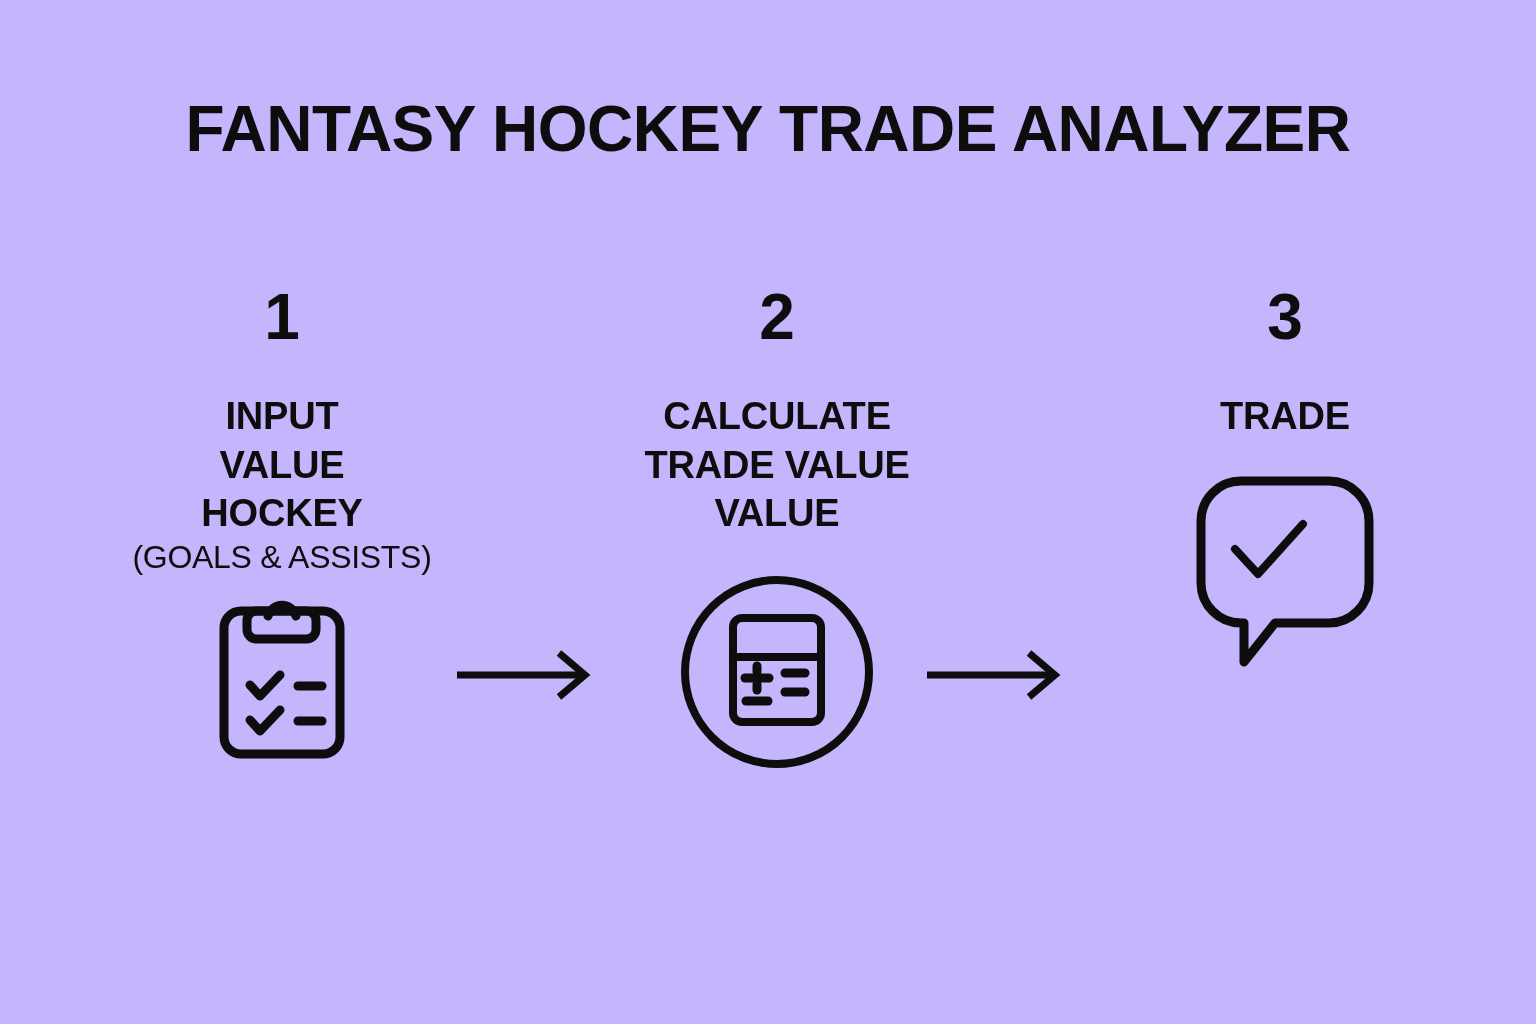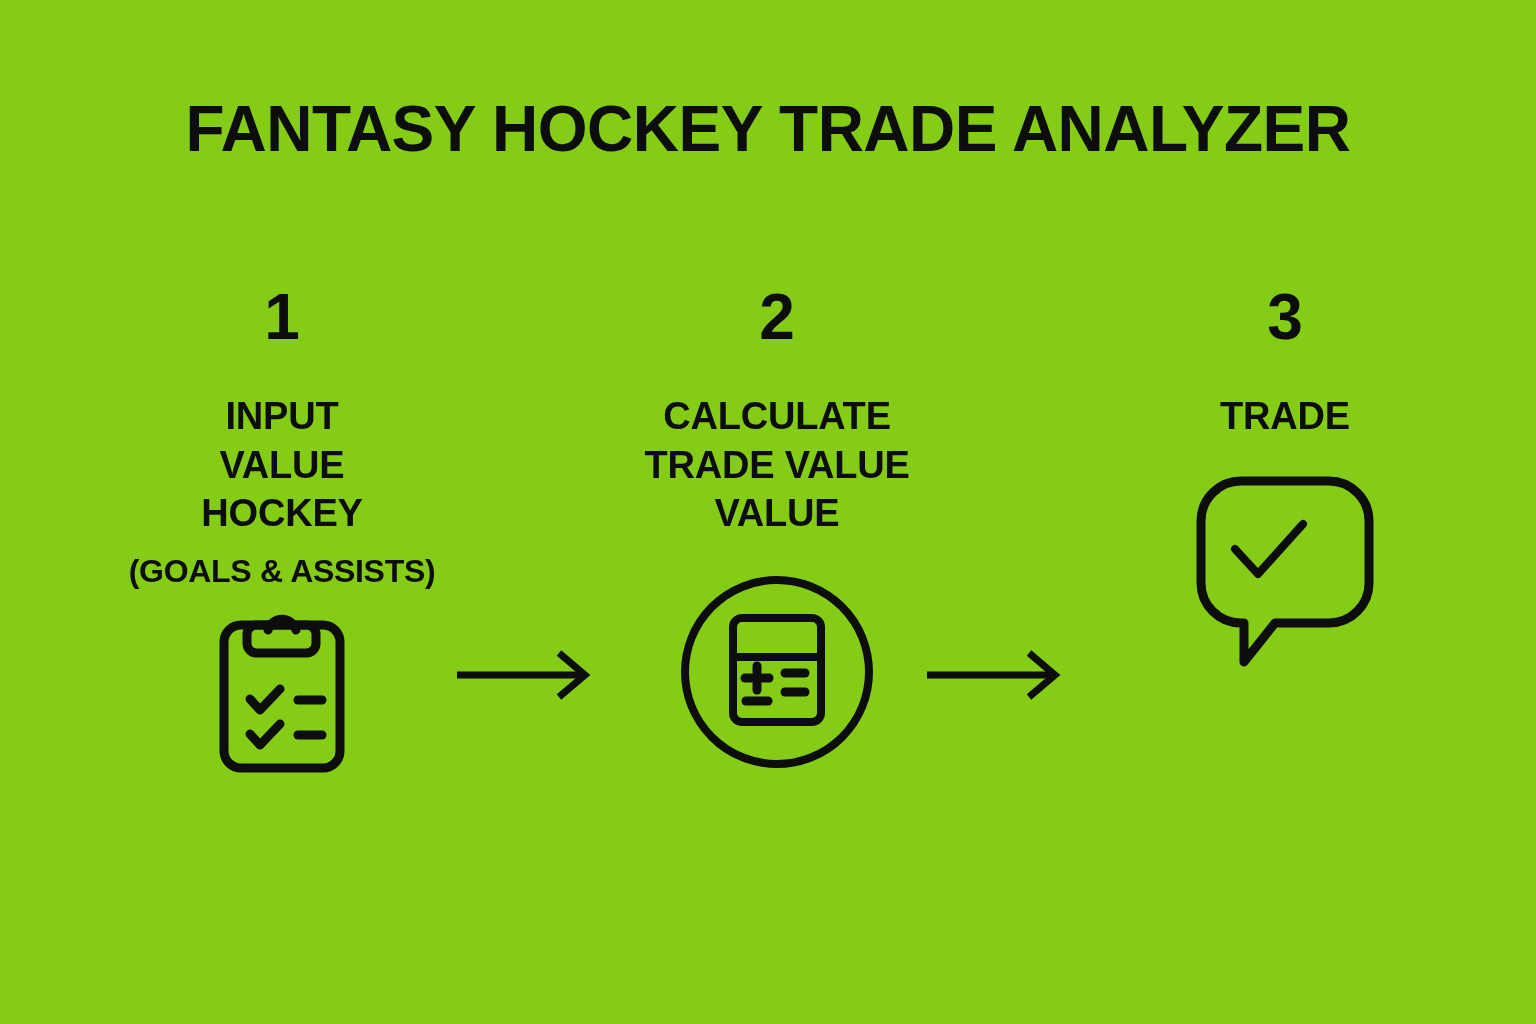--- a/index.html
+++ b/index.html
@@ -14,21 +14,21 @@
     font-family: "Liberation Sans", sans-serif;
     color: #0d0d0d;
     overflow: hidden;
     position: relative;
     -webkit-font-smoothing: antialiased;
   }
 
   #infographic {
     position: absolute;
     inset: 0;
-    background: #84cc16;
+    background: #c4b5fd;
   }
 
   
   .title {
     position: absolute;
     top: 96px;
     left: 0;
     width: 1536px;
     text-align: center;
     font-size: 64px;
@@ -72,25 +72,25 @@
     font-weight: 700;
     line-height: 1.28;
     text-align: center;
     letter-spacing: -0.2px;
     color: #0d0d0d;
     margin-top: 35px;
   }
 
   .step-sublabel {
     font-size: 32px;
-    font-weight: 700;
+    font-weight: 400;
     line-height: 1.2;
     text-align: center;
     color: #0d0d0d;
-    margin-top: 14px;
+    margin-top: 0;
     letter-spacing: -0.3px;
   }
 
   .step-icon {
     margin-top: 14px;
     display: block;
   }
   .step-1 .step-icon { margin-top: 14px; }
   .step-2 .step-icon { margin-top: 36px; }
   .step-3 .step-icon { margin-top: 26px; }

